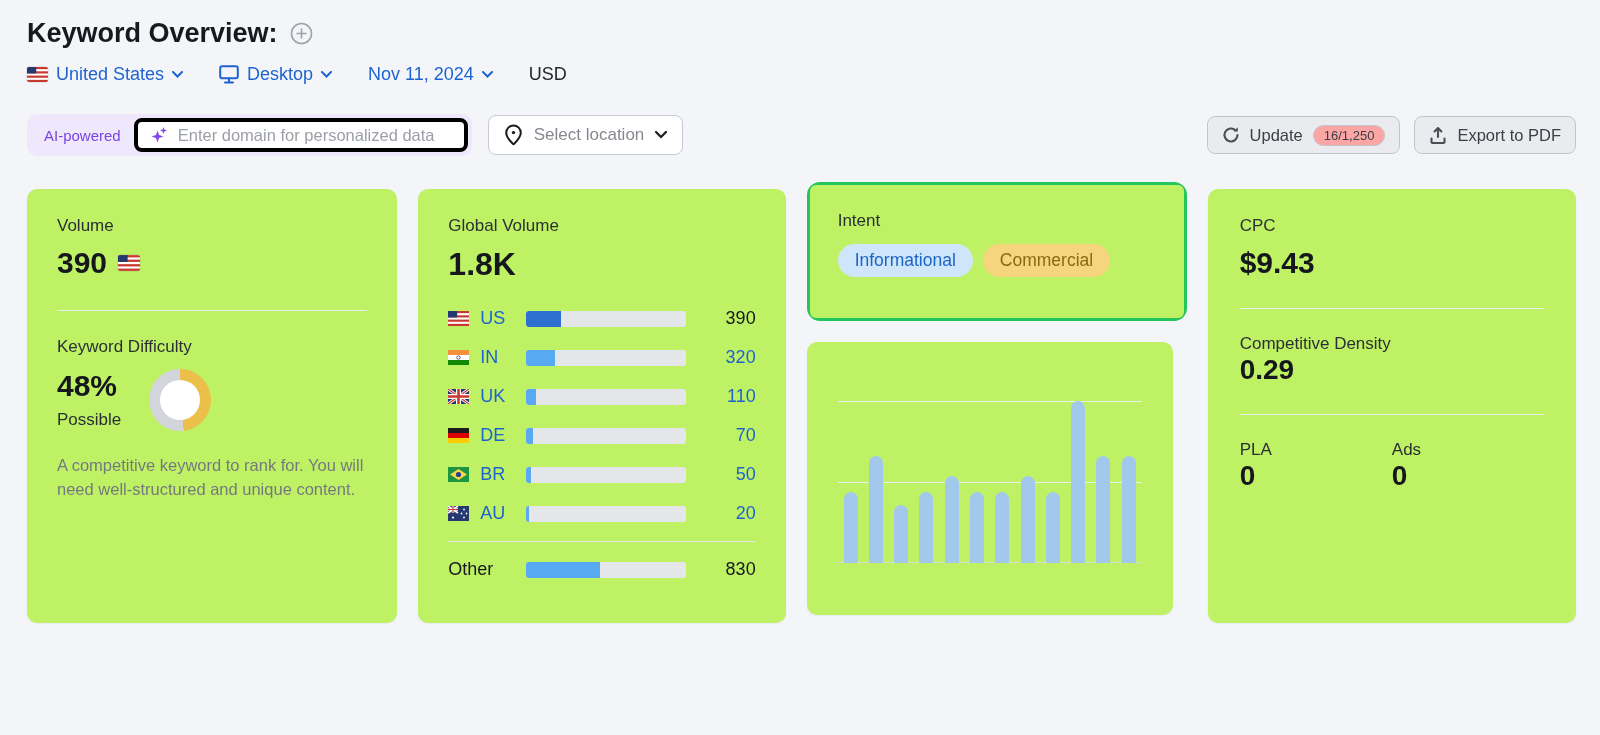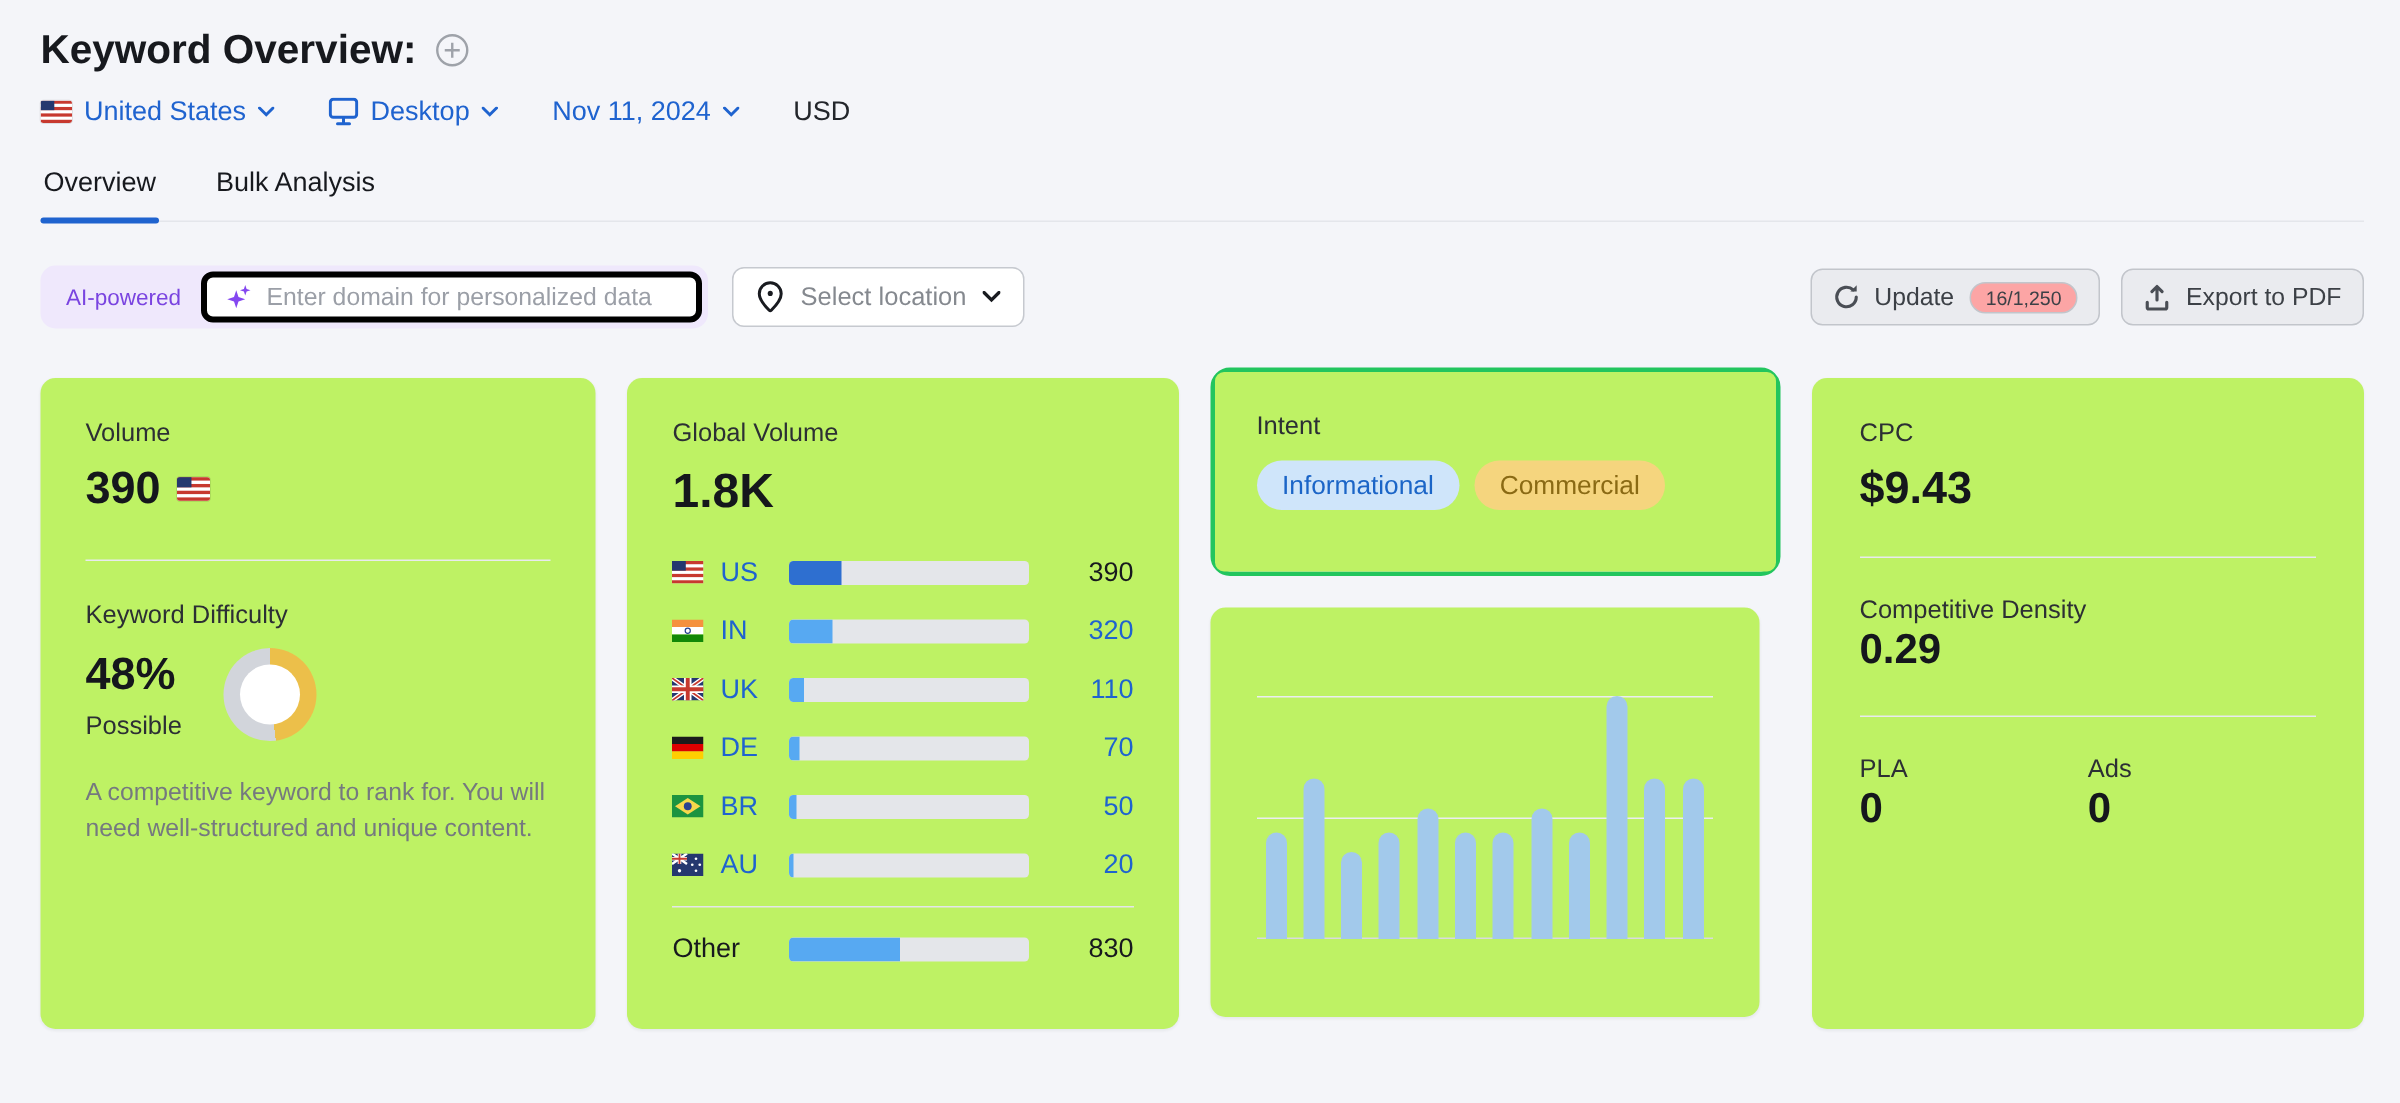--- a/index.html
+++ b/index.html
@@ -43,21 +43,21 @@
 
   
   .cards { display:flex; align-items:flex-start; gap:21px; margin-top:33px; }
   .card { background:#bef264; border-radius:10px; box-shadow:0 1px 2px rgba(25,27,31,.06); }
   .card-label { font-size:17px; color:#2c2f34; }
   .big-value { font-size:30px; font-weight:bold; color:#15171c; margin-top:10px; display:flex; align-items:center; gap:11px; }
   .divider { border:none; border-top:1px solid #e8eaee; }
 
   .card.c1 { width:371px; height:434px; padding:27px 30px; }
   .c1 .divider { margin:30px 0 26px 0; }
-  .kd-row { display:flex; align-items:center; gap:28px; margin-top:12px; }
+  .kd-row { display:flex; gap:28px; margin-top:12px; }
   .kd-possible { font-size:17px; color:#2c2f34; margin-top:7px; }
   .donut { width:62px; height:62px; border-radius:50%; position:relative; flex:none; }
   .donut::after { content:""; position:absolute; inset:11px; background:#fff; border-radius:50%; }
   .kd-desc { margin-top:23px; font-size:16.5px; line-height:1.45; color:#75797f; }
 
   .card.c2 { width:368px; height:434px; padding:27px 30px 0 30px; }
   .c2 .big-value { font-size:32px; }
   .gv-rows { margin-top:16px; }
   .gv-row { display:flex; align-items:center; height:39px; font-size:18px; }
   .gv-flag { width:22px; display:flex; flex:none; }
@@ -151,24 +151,20 @@
       <span>Nov 11, 2024</span>
       <span class="icon">
           <svg width="11" height="7" viewBox="0 0 11 7">
             <path d="M1 1l4.5 4.5L10 1" fill="none" stroke="#1f63cf" stroke-width="2" stroke-linecap="round"></path>
           </svg>
         </span>
     </span>
     <span class="currency">USD</span>
   </div>
 
-  <div class="tabs">
-    <span class="tab active">Overview</span>
-    <span class="tab">Bulk Analysis</span>
-  </div>
 
   <div class="toolbar">
     <div class="toolbar-left">
       <div class="ai-wrap">
         <span class="ai-badge">AI-powered</span>
         <div class="ai-input-box">
           <span class="icon">
             <svg width="19" height="19" viewBox="0 0 19 19">
                 <path d="M7.5 4.5L9 9l4.5 1.5L9 12l-1.5 4.5L6 12 1.5 10.5 6 9z" fill="#8447f0"></path>
                 <path d="M13.5 1l.9 2.6 2.6.9-2.6.9-.9 2.6-.9-2.6-2.6-.9 2.6-.9z" fill="#8447f0"></path>

